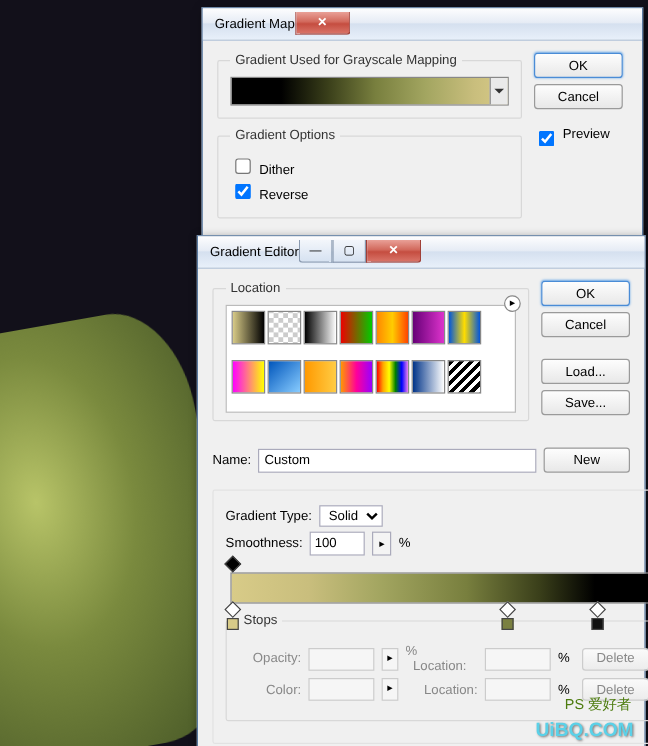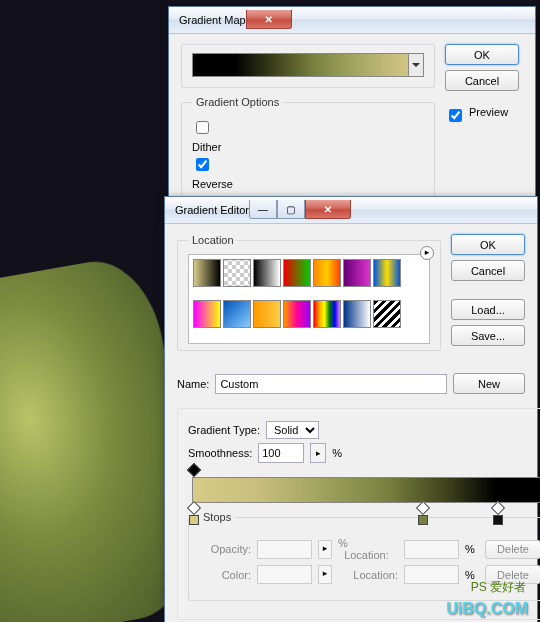--- a/index.html
+++ b/index.html
@@ -125,24 +125,23 @@
   justify-content: center;
 }
 .drop::after {
   content: "";
   border: 4px solid transparent;
   border-top-color: #333;
   margin-top: 3px;
 }
 .check-row {
   display: flex;
-  align-items: flex-start;
+  align-items: flex-end;
   gap: 4px;
   margin: 2px 0;
-  flex-direction: column;
 }
 
 
 .dialog2 .col-right { width: 78px; }
 .presets-grid {
   display: flex;
   flex-wrap: wrap;
   gap: 2px;
   background: #fff;
   border: 1px solid #bbb;
@@ -289,20 +288,21 @@
 <div class="dialog" style="left:168px; top:6px; width:366px;">
   <div class="titlebar">
     <span>Gradient Map</span>
     <div class="win-buttons">
       <div class="win-btn close-x">✕</div>
     </div>
   </div>
   <div class="dialog-body">
     <div class="col-left">
       <fieldset>
+        <legend>Gradient Used for Grayscale Mapping</legend>
         <div class="gradient-bar">
           <div class="drop"></div>
         </div>
       </fieldset>
       <fieldset>
         <legend>Gradient Options</legend>
         <div class="check-row">
           <input type="checkbox" style="">
           <span>Dither</span>
         </div>

